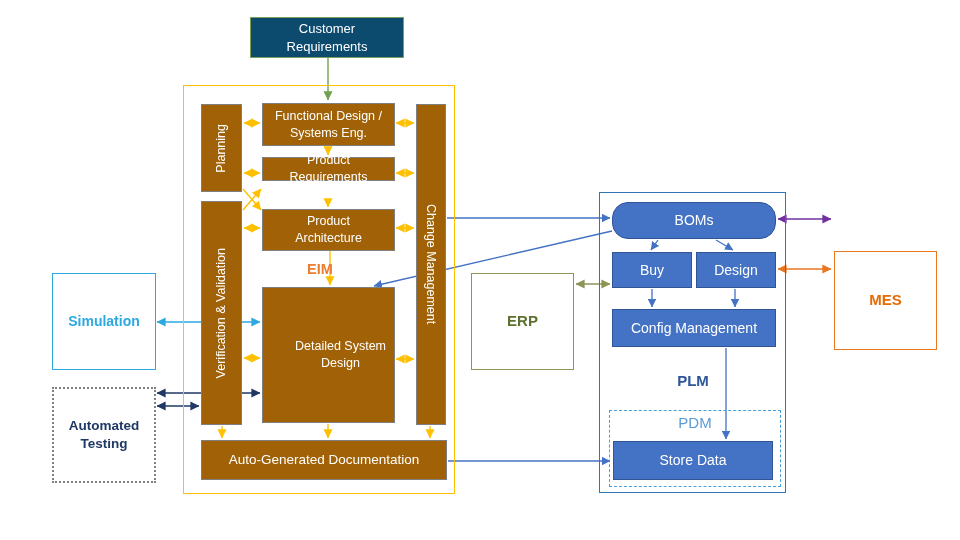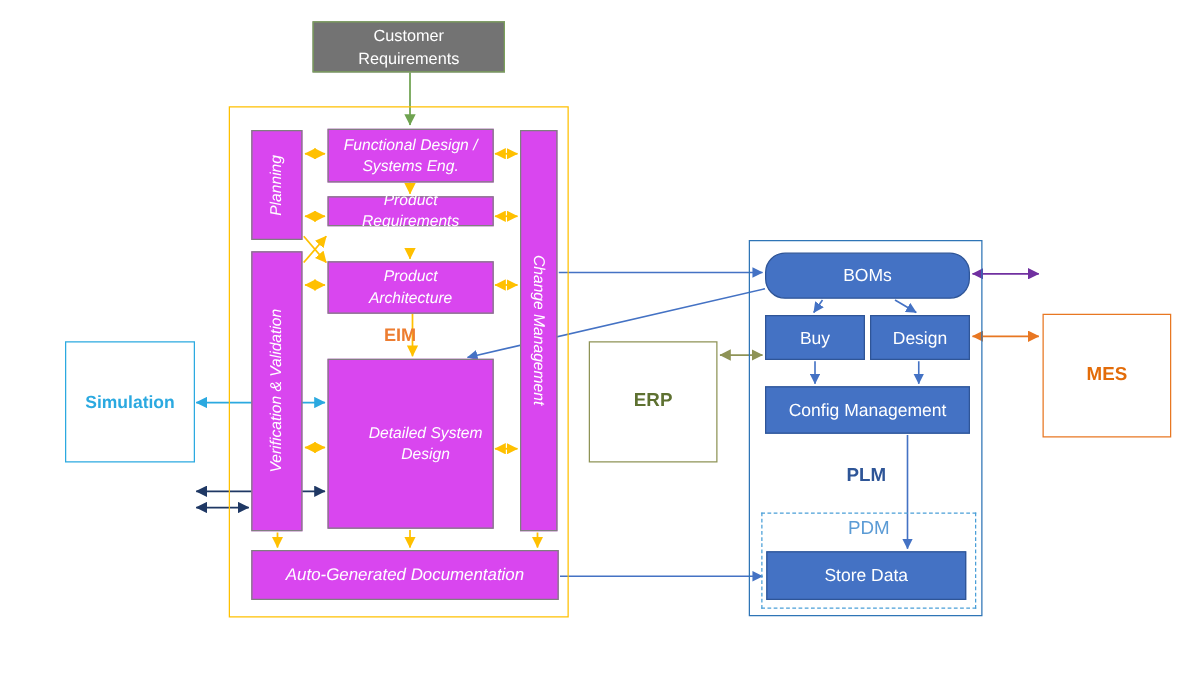--- a/index.html
+++ b/index.html
@@ -5,21 +5,21 @@
   html,body { margin:0; padding:0; background:#ffffff; }
   #stage {
     position:relative; width:960px; height:540px; background:#ffffff;
     font-family:"Liberation Sans", sans-serif; overflow:hidden;
   }
   .box {
     position:absolute; box-sizing:border-box; display:flex;
     align-items:center; justify-content:center; text-align:center;
     z-index:2; line-height:1.35;
   }
-  .ybox { background:#d946ef; border:1.5px solid #7F7F7F; color:#ffffff; font-size:12.5px;font-style:italic; }
+  .ybox { background:#a16207; border:1.5px solid #7F7F7F; color:#ffffff; font-size:12.5px; }
   .bbox { background:#4472C4; border:1px solid #2F5597; color:#ffffff; font-size:14px; }
   .container-outline { border:1.5px solid #FFC000; background:transparent; z-index:2; }
   .blue-outline { border:1.5px solid #2E75B6; background:transparent; z-index:2; }
   .pdm-outline { border:1.5px dashed #4A9FD8; background:transparent; z-index:2; }
   .vert-up   { writing-mode:vertical-rl; transform:rotate(180deg); }
   .vert-down { writing-mode:vertical-rl; }
   .lbl { position:absolute; z-index:2; text-align:center; }
   #svg-connectors { position:absolute; left:0; top:0; z-index:1; }
 </style>
 </head>
@@ -92,21 +92,21 @@
       <line x1="652" y1="289" x2="652" y2="307" marker-end="url(#m-blue)"></line>
       <line x1="735" y1="289" x2="735" y2="307" marker-end="url(#m-blue)"></line>
       <line x1="726" y1="348" x2="726" y2="439" marker-end="url(#m-blue)"></line>
     </g>
 
     <line x1="576" y1="284" x2="610" y2="284" stroke="#8E9356" stroke-width="1.4" marker-start="url(#m-olive)" marker-end="url(#m-olive)"></line>
     <line x1="778" y1="219" x2="831" y2="219" stroke="#7030A0" stroke-width="1.4" marker-start="url(#m-purple)" marker-end="url(#m-purple)"></line>
     <line x1="778" y1="269" x2="831" y2="269" stroke="#E87722" stroke-width="1.4" marker-start="url(#m-orange)" marker-end="url(#m-orange)"></line>
   </svg>
 
-  <div class="box" style="left:250px; top:17px; width:154px; height:41px; background:#737373; border:1.5px solid #7BA05A; color:#ffffff; font-size:13px;">
+  <div class="box" style="left:250px; top:17px; width:154px; height:41px; background:#0c4a6e; border:1.5px solid #7BA05A; color:#ffffff; font-size:13px;">
     <span style="width:120px;">Customer Requirements</span>
   </div>
 
   <div class="box container-outline" style="left:183px; top:85px; width:272px; height:409px;"></div>
 
   <div class="box ybox" style="left:201px; top:104px; width:41px; height:88px;">
     <span class="vert-up">Planning</span>
   </div>
 
   <div class="box ybox" style="left:262px; top:103px; width:133px; height:43px;">
@@ -136,20 +136,23 @@
   </div>
 
   <div class="box ybox" style="left:201px; top:440px; width:246px; height:40px; font-size:13.5px;">
     <span>Auto-Generated Documentation</span>
   </div>
 
   <div class="box" style="left:52px; top:273px; width:104px; height:97px; border:1.5px solid #2BA9E0; color:#2BA9E0; font-weight:bold; font-size:14px;">
     <span>Simulation</span>
   </div>
 
+  <div class="box" style="left:52px; top:387px; width:104px; height:96px; border:2px dotted #808080; color:#1F3864; font-weight:bold; font-size:13.5px;">
+    <span style="width:84px;">Automated Testing</span>
+  </div>
 
   <div class="box" style="left:471px; top:273px; width:103px; height:97px; border:1.5px solid #8E9356; color:#5E7131; font-weight:bold; font-size:15px;">
     <span>ERP</span>
   </div>
 
   <div class="box blue-outline" style="left:599px; top:192px; width:187px; height:301px;"></div>
 
   <div class="box bbox" style="left:612px; top:202px; width:164px; height:37px;border-radius:16px;">
     <span>BOMs</span>
   </div>

